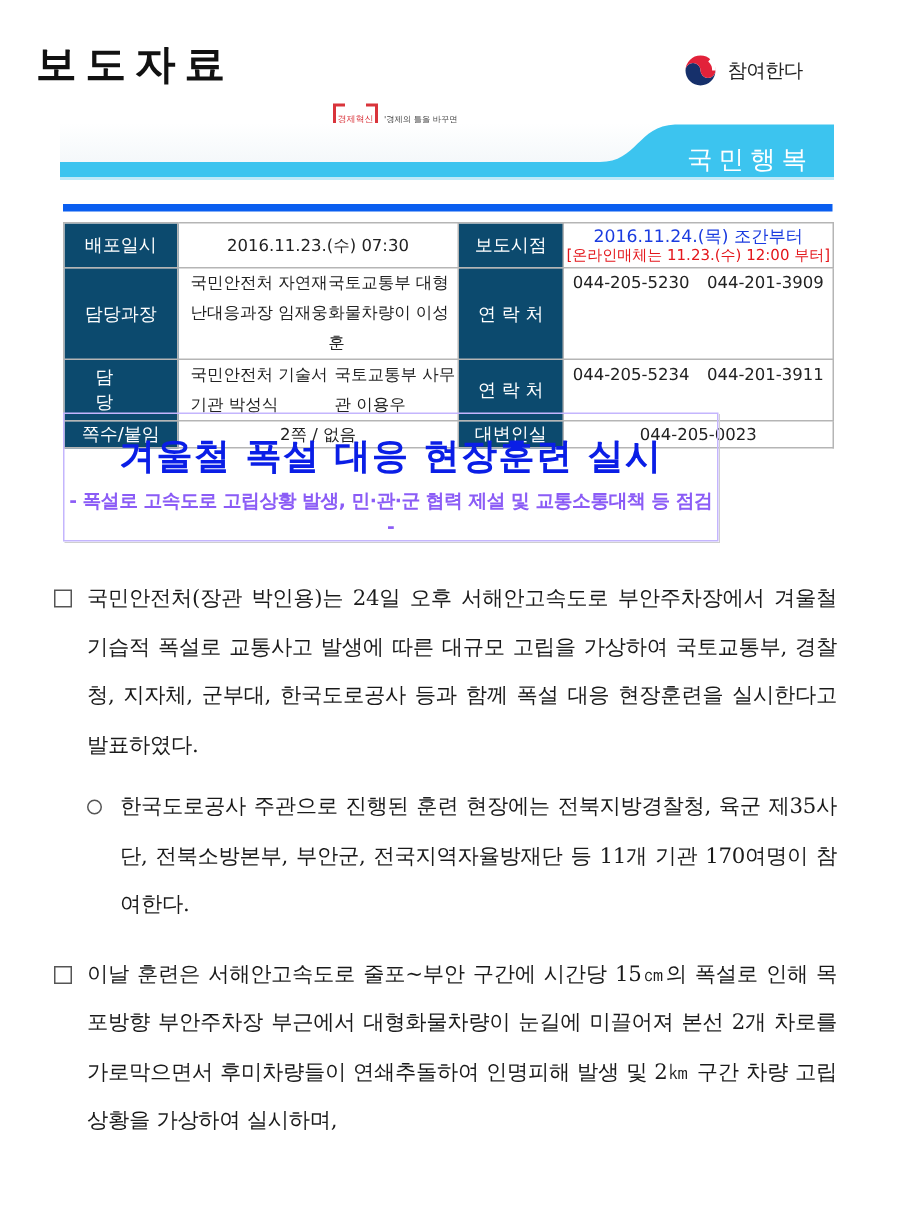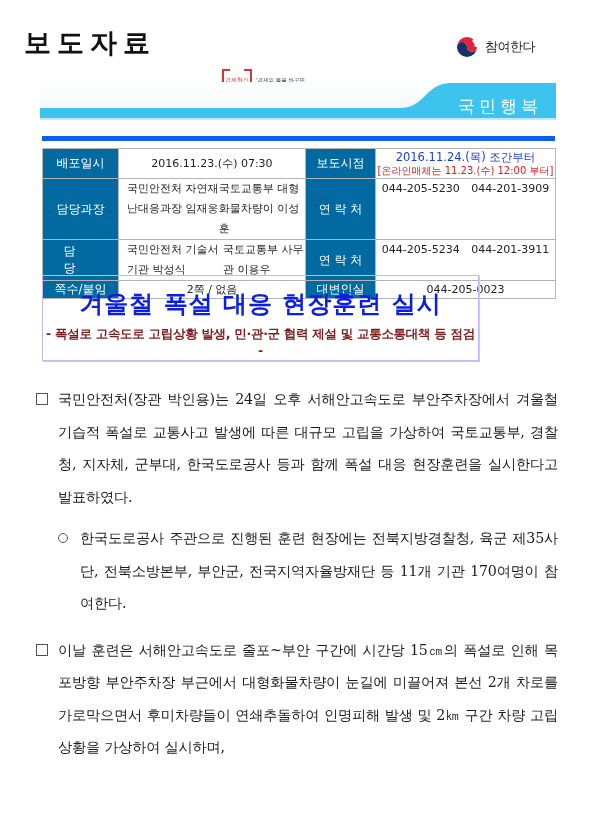--- a/index.html
+++ b/index.html
@@ -38,40 +38,40 @@
       letter-spacing: 4px;
     }
     .blue-rule { position: absolute; left: 42px; top: 136px; width: 513px; height: 5px; background: #0a5ef0; }
 
     table.info {
       position: absolute; left: 42px; top: 148px; width: 513px;
       border-collapse: collapse; table-layout: fixed;
       font-size: 11px;
     }
     table.info td { border: 1px solid #b5b5b5; text-align: center; vertical-align: middle; padding: 0; }
-    table.info td.hd { background: #0369a1; color: #ffffff; font-size: 12px; }
+    table.info td.hd { background: #0c4a6e; color: #ffffff; font-size: 12px; }
     table.info td.val { color: #222; font-family: "DejaVu Sans", sans-serif; }
     .r1 td { height: 30px; }
     .r2 td { height: 40px; }
     .r3 td { height: 40px; }
     .r4 td { height: 17px; }
     .lines { display: flex; justify-content: space-around; height: 100%; line-height: 20px; }
     .lines-left { text-align: left; padding-left: 8px; }
     .rel-blue { color: #1a3be0; font-size: 11.5px; line-height: 14px; }
     .rel-red { color: #e4171c; font-size: 10px; line-height: 13px; }
     .spaced-wide { letter-spacing: 22px; }
 
     .title-box {
       position: absolute; left: 42px; top: 275px; width: 437px; height: 86px;
       border: 1px solid #c4b5fd; box-shadow: 1px 1px 0 #cfcfcf; text-align: center;
     }
     .title-main {
       margin-top: 12px; font-size: 24px; font-weight: bold; color: #0a1ee6; letter-spacing: 1px;
     }
-    .title-sub { margin-top: 6px; font-size: 12.5px; font-weight: bold; color: #7f1d1d; letter-spacing: -0.3px; }
+    .title-sub { margin-top: 6px; font-size: 12.5px; font-weight: bold; color: #8b5cf6; letter-spacing: -0.3px; }
 
     .body { position: absolute; left: 58px; top: 383px; width: 500px; font-family: "DejaVu Serif", serif; }
     .para { position: relative; font-size: 14.2px; line-height: 32.5px; color: #1a1a1a; text-align: justify; text-align-last: left; letter-spacing: -0.2px; }
     .para .bullet { position: absolute; left: -22px; top: 0; }
     .para.sq { padding-left: 0; }
     .para.circ { margin-left: 22px; margin-top: 9px; }
     .sqbox {
       display: inline-block; width: 12px; height: 12px; border: 1px solid #555; margin-top: 10px;
     }
     .circ-mark {

